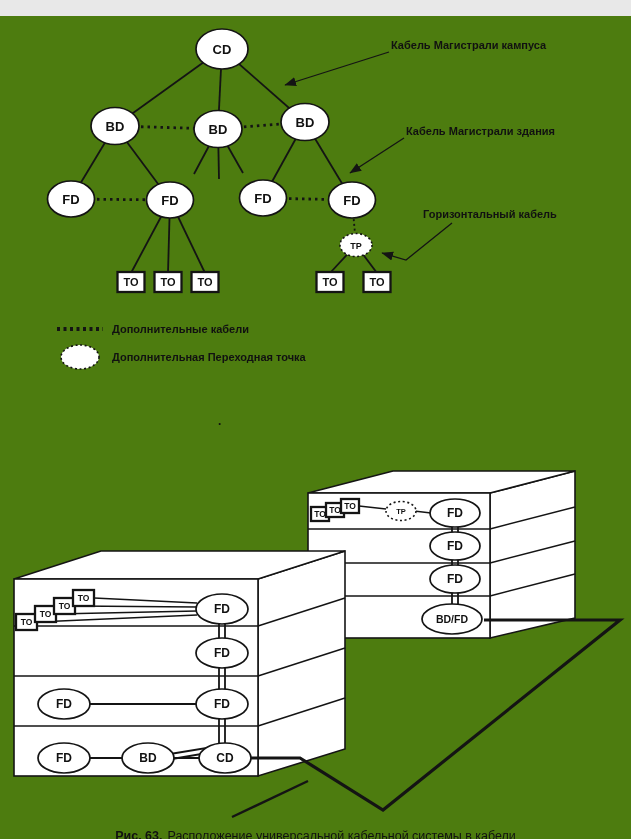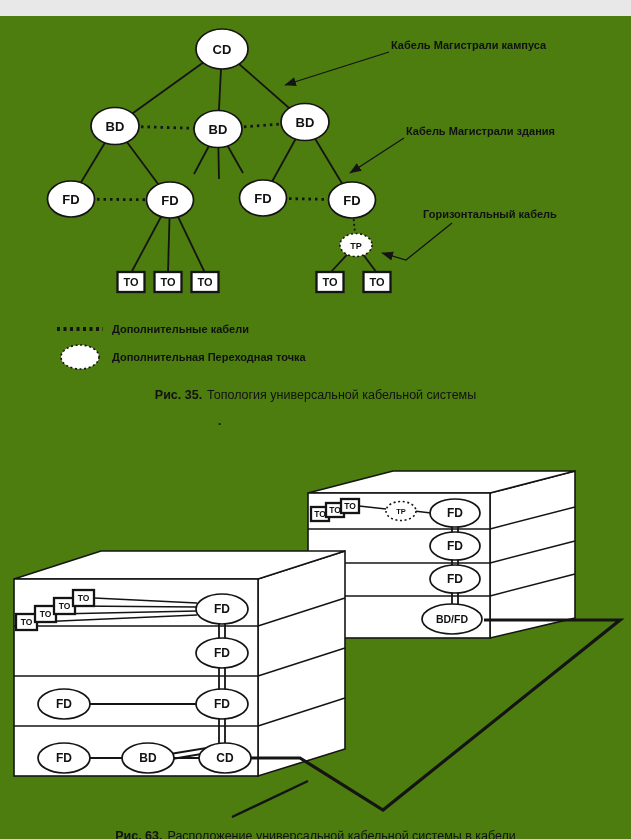--- a/index.html
+++ b/index.html
@@ -122,23 +122,20 @@
     </g>
 
     <g>
       <line x1="57" y1="313" x2="103" y2="313" stroke="#141414" stroke-width="4" stroke-dasharray="3 3.5"></line>
       <text class="ann" x="112" y="317">Дополнительные кабели</text>
       <ellipse class="dote" cx="80" cy="341" rx="19" ry="12"></ellipse>
       <text class="ann" x="112" y="345">Дополнительная Переходная точка</text>
     </g>
   </svg>
 
-  <div class="caption" id="cap35">
-    <span class="b">Рис. 35.</span><span>Топология универсальной кабельной системы</span>
-  </div>
 
   <div class="dotmark">.</div>
 
   <svg id="fig36" viewBox="0 0 631 390">
 
     <g>
       <polygon class="bld" points="490,57 575,35 575,182 490,202"></polygon>
       <polygon class="bld" points="308,57 393,35 575,35 490,57"></polygon>
       <rect class="bld" x="308" y="57" width="182" height="145"></rect>
       <line class="fl" x1="308" y1="93" x2="490" y2="93"></line>

